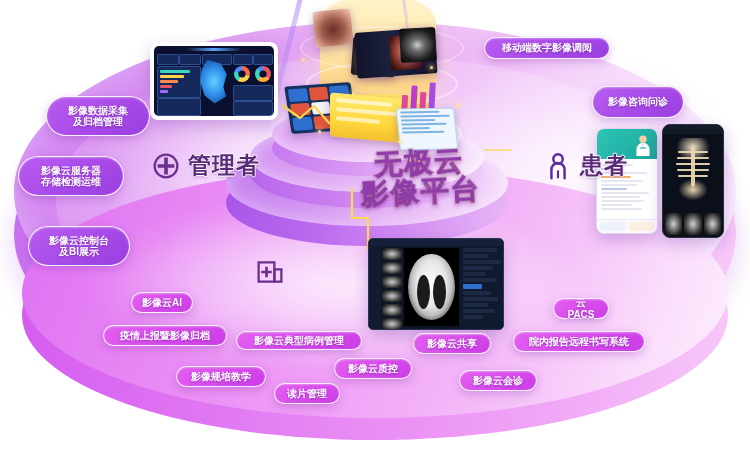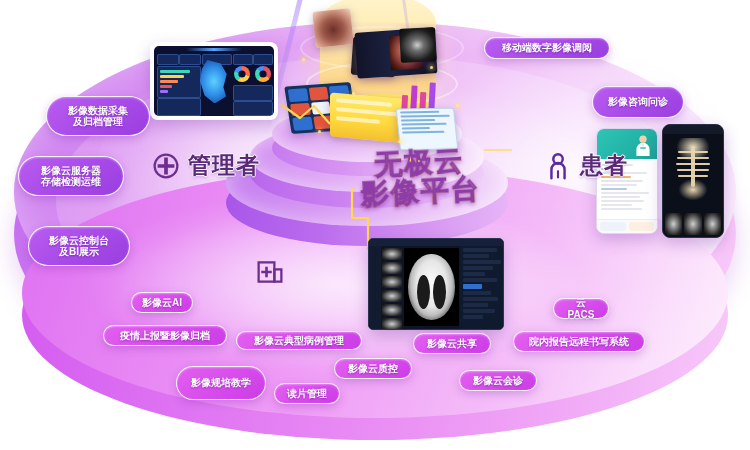--- a/index.html
+++ b/index.html
@@ -453,21 +453,21 @@
 存储检测运维</div>
   <div class="pill v" style="left:484px;top:37px;width:126px;height:22px">移动端数字影像调阅</div>
 
   <div class="pill v" style="left:28px;top:226px;width:102px;height:40px">影像云控制台
 及BI展示</div>
   <div class="pill v" style="left:592px;top:86px;width:92px;height:32px">影像咨询问诊</div>
 
   <div class="pill m" style="left:131px;top:292px;width:62px;height:21px">影像云AI</div>
   <div class="pill m" style="left:103px;top:325px;width:124px;height:21px">疫情上报暨影像归档</div>
   <div class="pill m" style="left:236px;top:331px;width:126px;height:19px">影像云典型病例管理</div>
-  <div class="pill m" style="left:176px;top:366px;width:90px;height:34px">影像规培教学</div>
+  <div class="pill m" style="left:176px;top:366px;width:90px;height:21px">影像规培教学</div>
   <div class="pill m" style="left:274px;top:383px;width:66px;height:21px">读片管理</div>
   <div class="pill m" style="left:413px;top:333px;width:78px;height:21px">影像云共享</div>
   <div class="pill m" style="left:334px;top:358px;width:78px;height:21px">影像云质控</div>
   <div class="pill m" style="left:459px;top:370px;width:78px;height:21px">影像云会诊</div>
   <div class="pill m" style="left:553px;top:298px;width:56px;height:21px">云PACS</div>
   <div class="pill m" style="left:513px;top:331px;width:132px;height:21px">院内报告远程书写系统</div>
 
 </div>
 
 </body></html>

